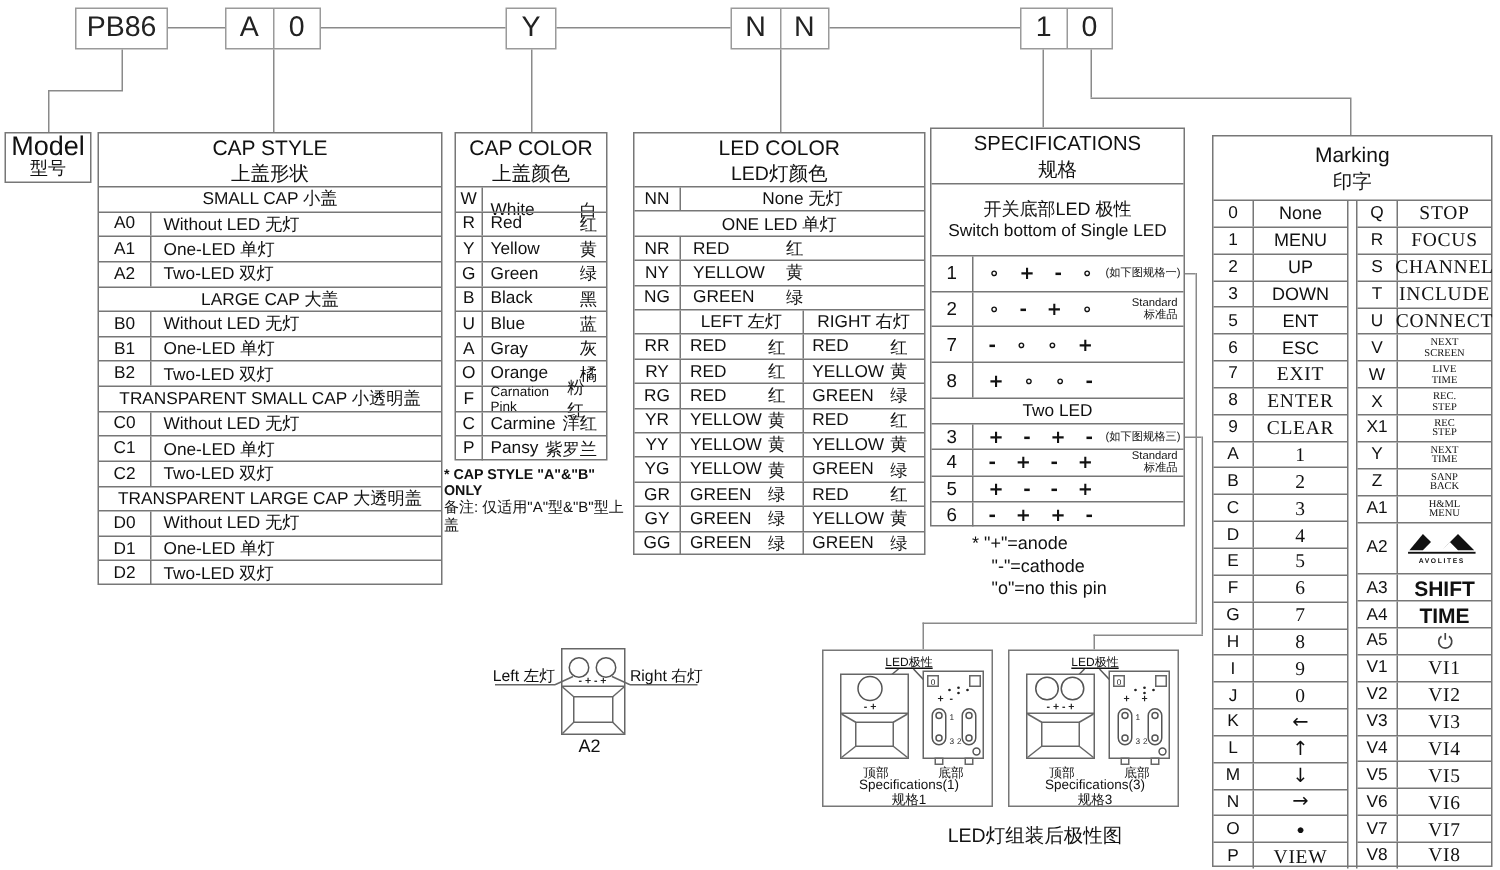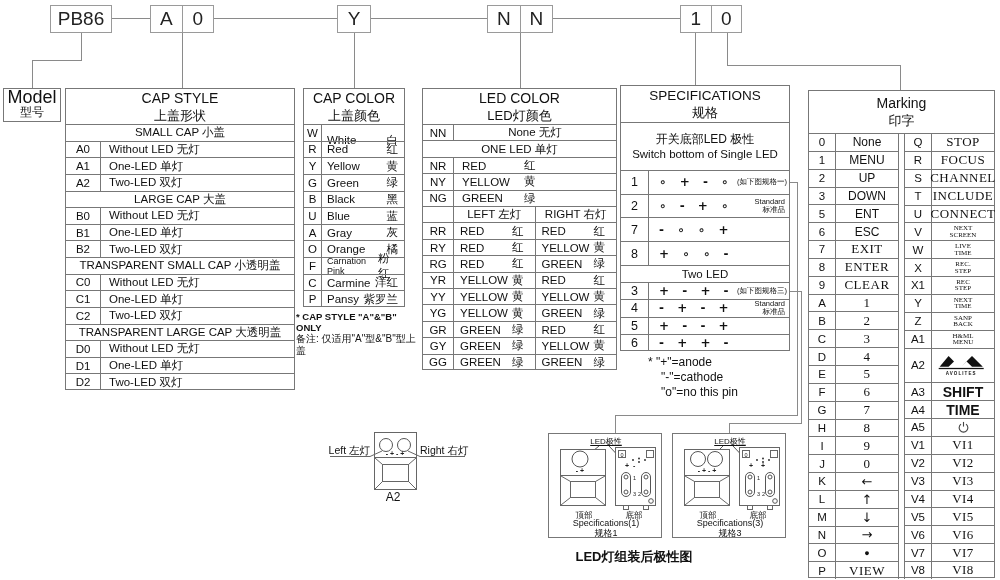--- a/index.html
+++ b/index.html
@@ -901,13 +901,13 @@
     <rect x="74.5" y="71.5" width="5" height="4" fill="none" stroke="#666"></rect>
     <rect x="94.5" y="71.5" width="5" height="4" fill="none" stroke="#666"></rect>
     <circle cx="102" cy="67" r="2.3" fill="none" stroke="#555"></circle>
   </svg>
   <div class="caption" style="left:14px;top:76px;width:42px;font-size:8.5px">顶部</div>
   <div class="caption" style="left:64px;top:76px;width:42px;font-size:8.5px">底部</div>
   <div class="caption" style="left:0;top:84px;width:114px;font-size:9px">Specifications(3)</div>
   <div class="caption" style="left:0;top:93px;width:114px;font-size:9px">规格3</div>
 </div>
 
-<div class="caption" style="left:524px;top:548px;width:220px;font-size:13px;font-weight:bold">LED灯组装后极性图</div>
+<div class="caption" style="left:580px;top:548px;width:220px;font-size:13px;font-weight:normal">LED灯组装后极性图</div>
 
 </body></html>

